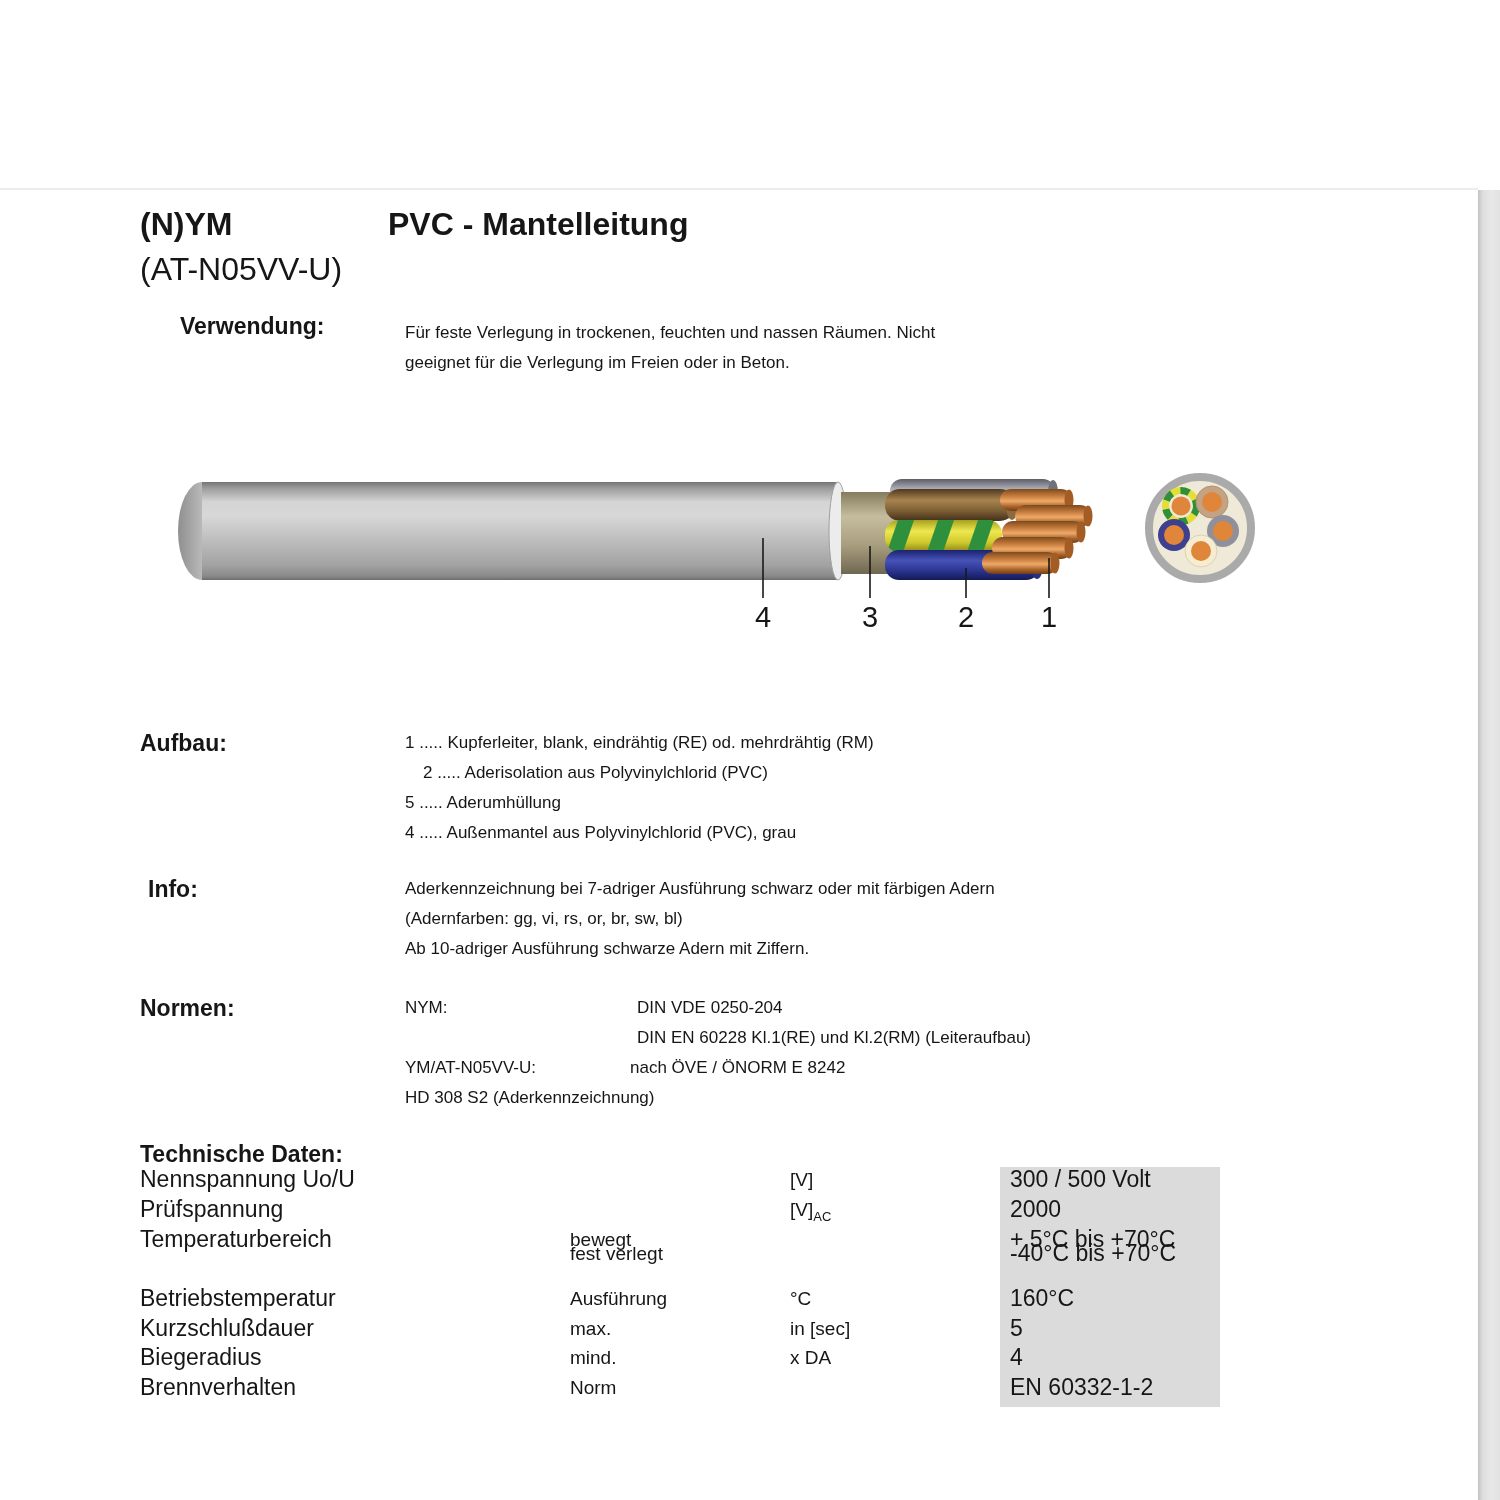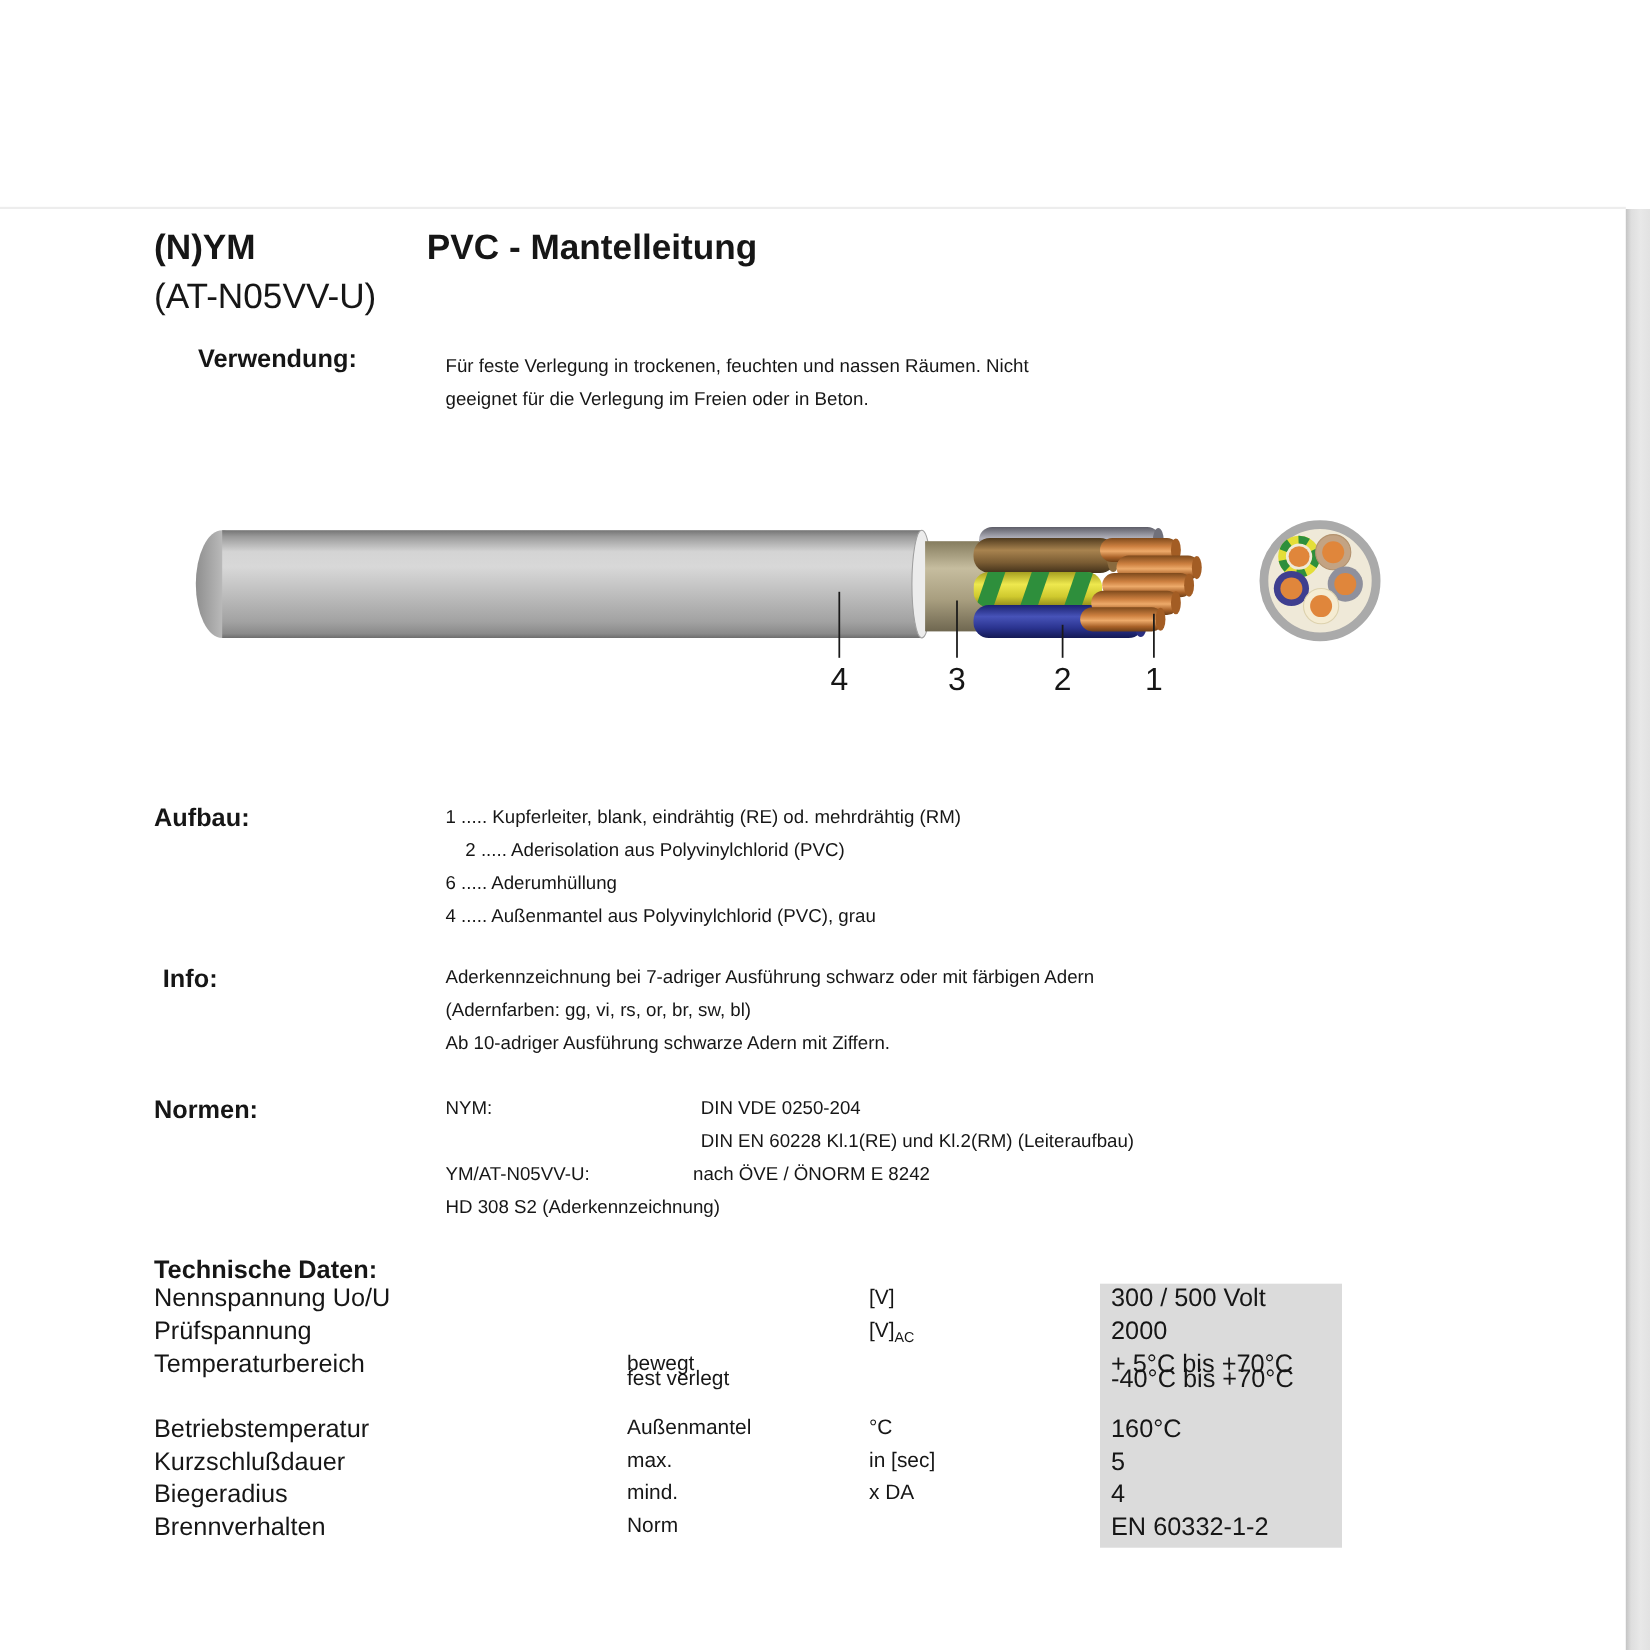--- a/index.html
+++ b/index.html
@@ -185,21 +185,21 @@
     <g>
       <circle cx="1051" cy="111" r="16" fill="#f5ecd2" stroke="#ddd2ae" stroke-width="1"></circle>
       <circle cx="1051" cy="111" r="10" fill="#e0863b"></circle>
       </g>
   </g>
 </svg>
 
 <div class="abs sec-label" style="left:140px;top:728px;">Aufbau:</div>
 <div class="abs body-txt" style="left:405px;top:728px;">1 ..... Kupferleiter, blank, eindrähtig (RE) od. mehrdrähtig (RM)</div>
 <div class="abs body-txt" style="left:423px;top:758px;">2 ..... Aderisolation aus Polyvinylchlorid (PVC)</div>
-<div class="abs body-txt" style="left:405px;top:788px;">6 ..... Aderumhüllung</div>
+<div class="abs body-txt" style="left:405px;top:788px;">5 ..... Aderumhüllung</div>
 <div class="abs body-txt" style="left:405px;top:818px;">4 ..... Außenmantel aus Polyvinylchlorid (PVC), grau</div>
 
 <div class="abs sec-label" style="left:148px;top:874px;">Info:</div>
 <div class="abs body-txt" style="left:405px;top:874px;">Aderkennzeichnung bei 7-adriger Ausführung schwarz oder mit färbigen Adern</div>
 <div class="abs body-txt" style="left:405px;top:904px;">(Adernfarben: gg, vi, rs, or, br, sw, bl)</div>
 <div class="abs body-txt" style="left:405px;top:934px;">Ab 10-adriger Ausführung schwarze Adern mit Ziffern.</div>
 
 <div class="abs sec-label" style="left:140px;top:993px;">Normen:</div>
 <div class="abs body-txt" style="left:405px;top:993px;">NYM:</div>
 <div class="abs body-txt" style="left:637px;top:993px;">DIN VDE 0250-204</div>
@@ -231,21 +231,21 @@
   <span class="t-value">+ 5°C bis +70°C</span>
 </div>
 <div class="t-row" style="top:1240px;">
   <span class="t-label"></span>
   <span class="t-sub">fest verlegt</span>
   <span class="t-unit"><span></span><sub></sub></span>
   <span class="t-value">-40°C bis +70°C</span>
 </div>
 <div class="t-row" style="top:1285px;">
   <span class="t-label">Betriebstemperatur</span>
-  <span class="t-sub">Außenmantel</span>
+  <span class="t-sub">Ausführung</span>
   <span class="t-unit"><span>°C</span><sub></sub></span>
   <span class="t-value">160°C</span>
 </div>
 <div class="t-row" style="top:1315px;">
   <span class="t-label">Kurzschlußdauer</span>
   <span class="t-sub">max.</span>
   <span class="t-unit"><span>in [sec]</span><sub></sub></span>
   <span class="t-value">5</span>
 </div>
 <div class="t-row" style="top:1344px;">

